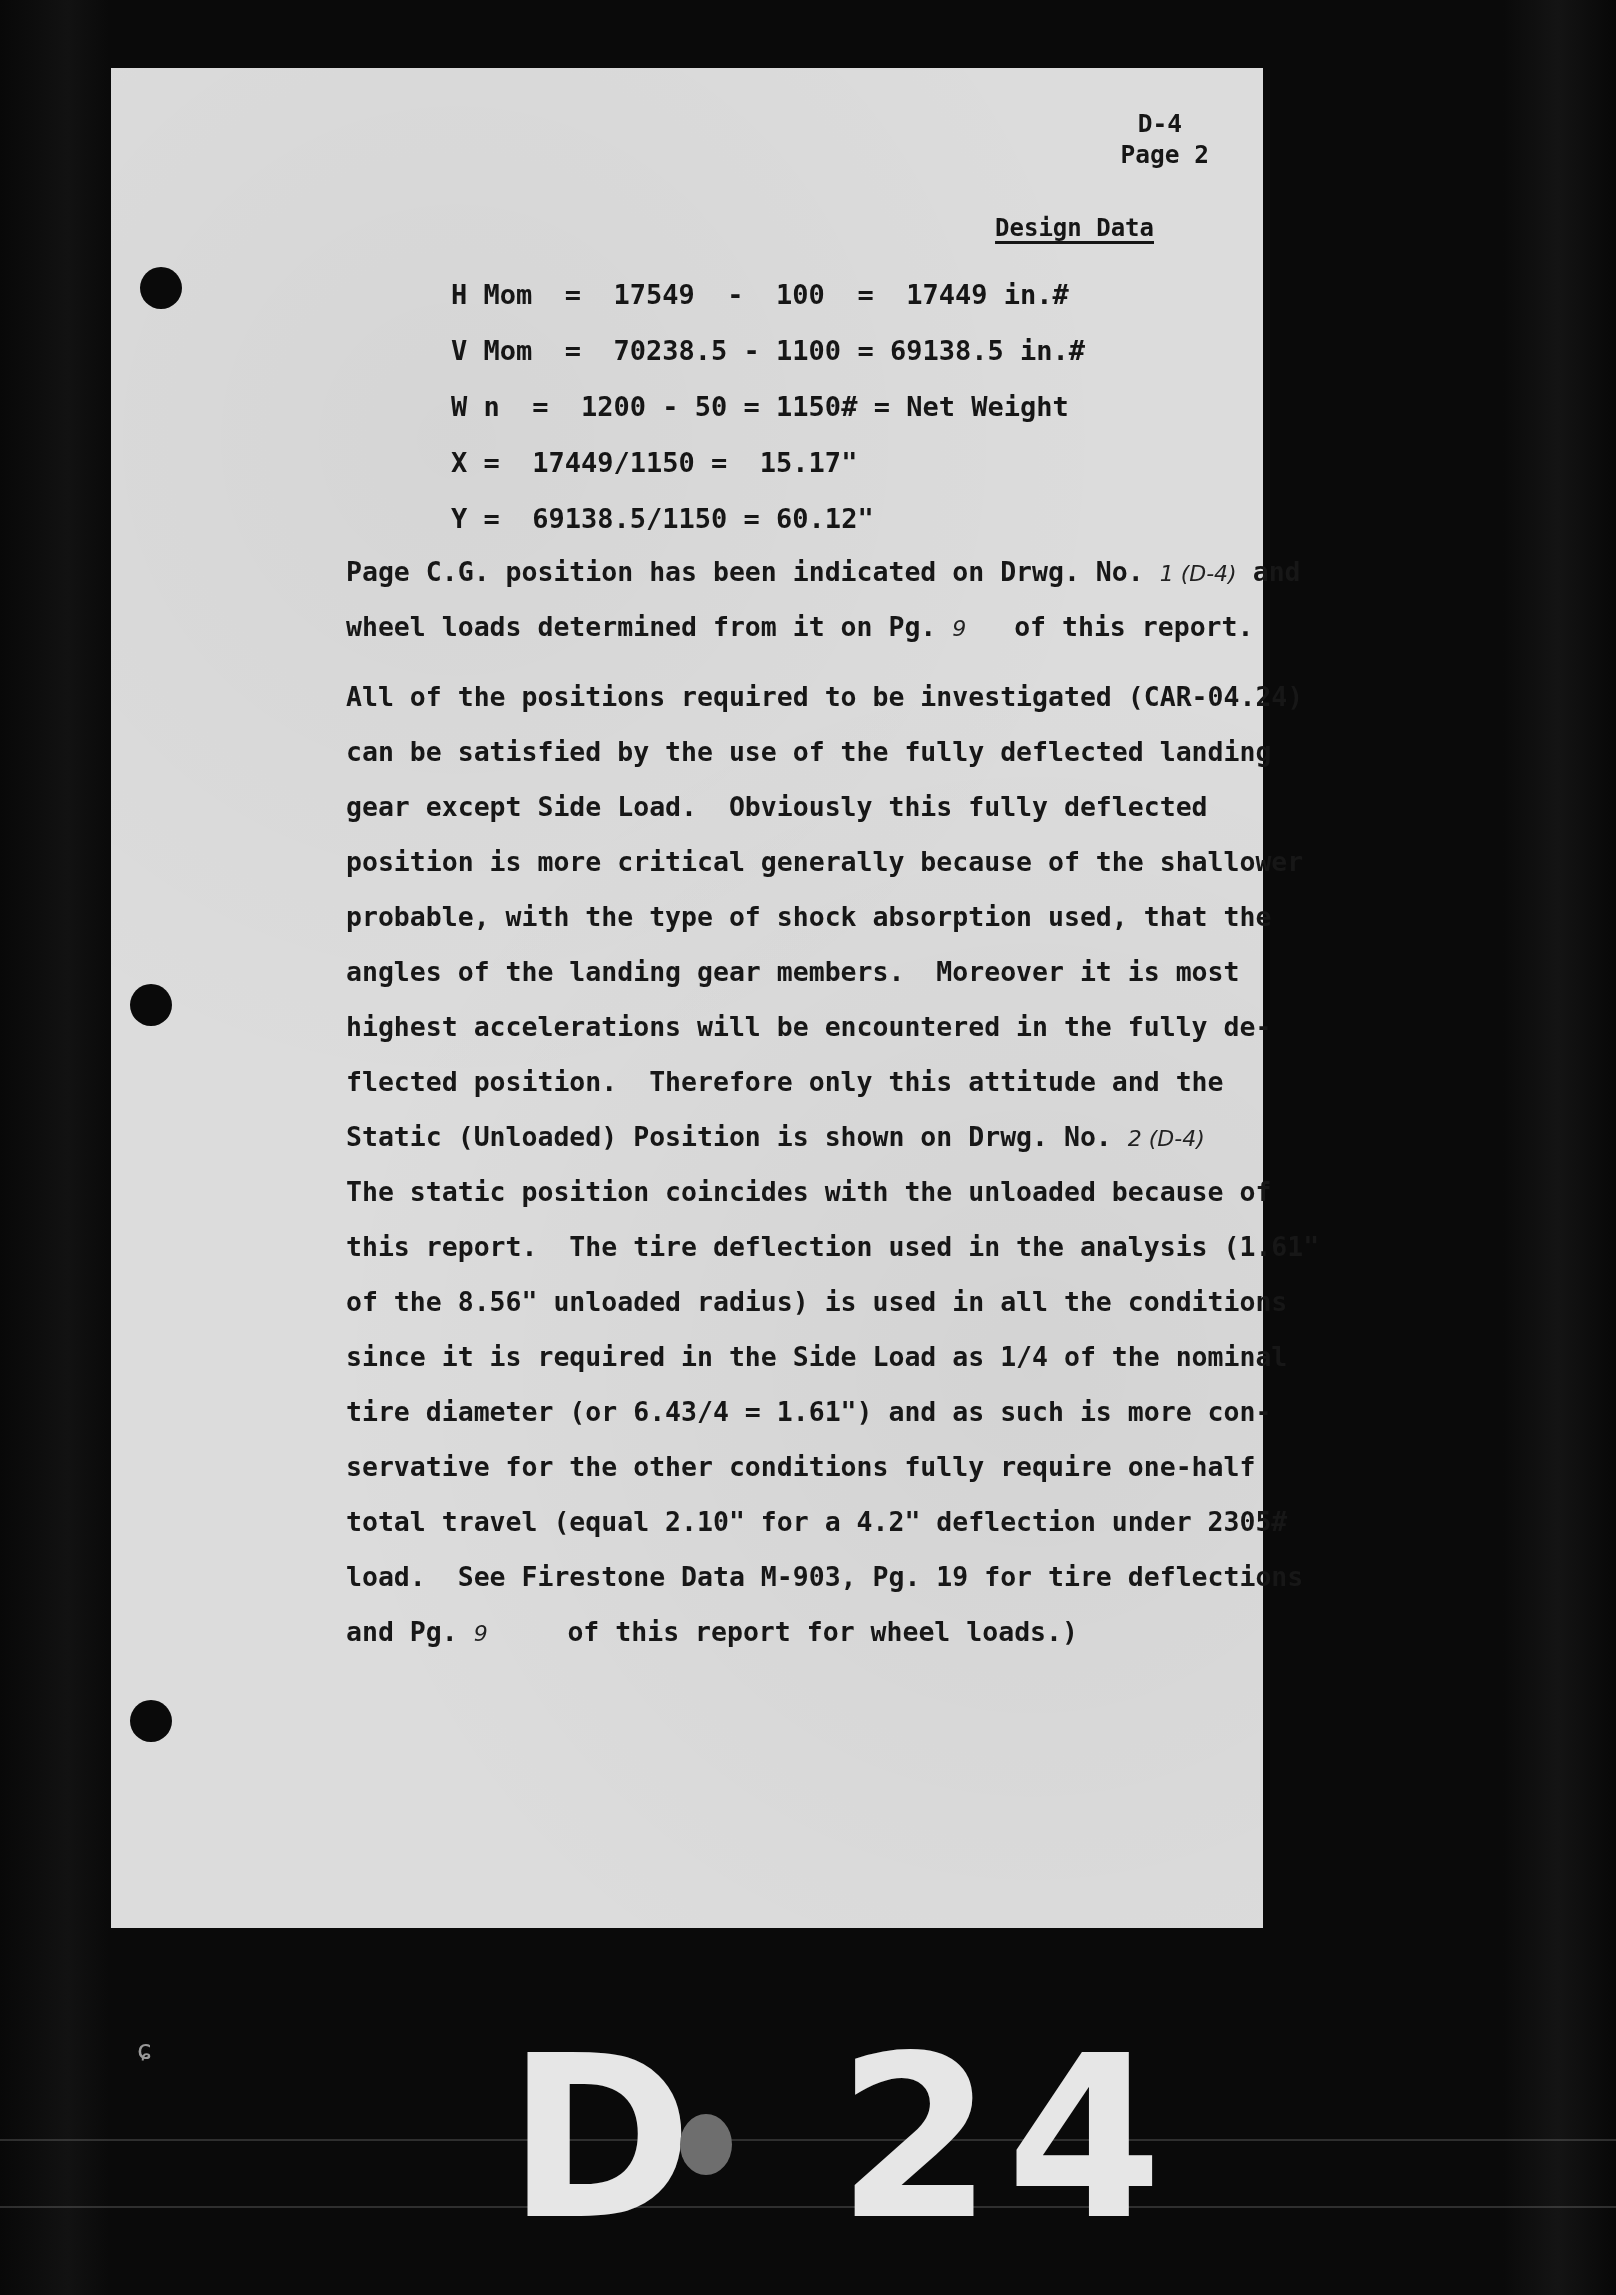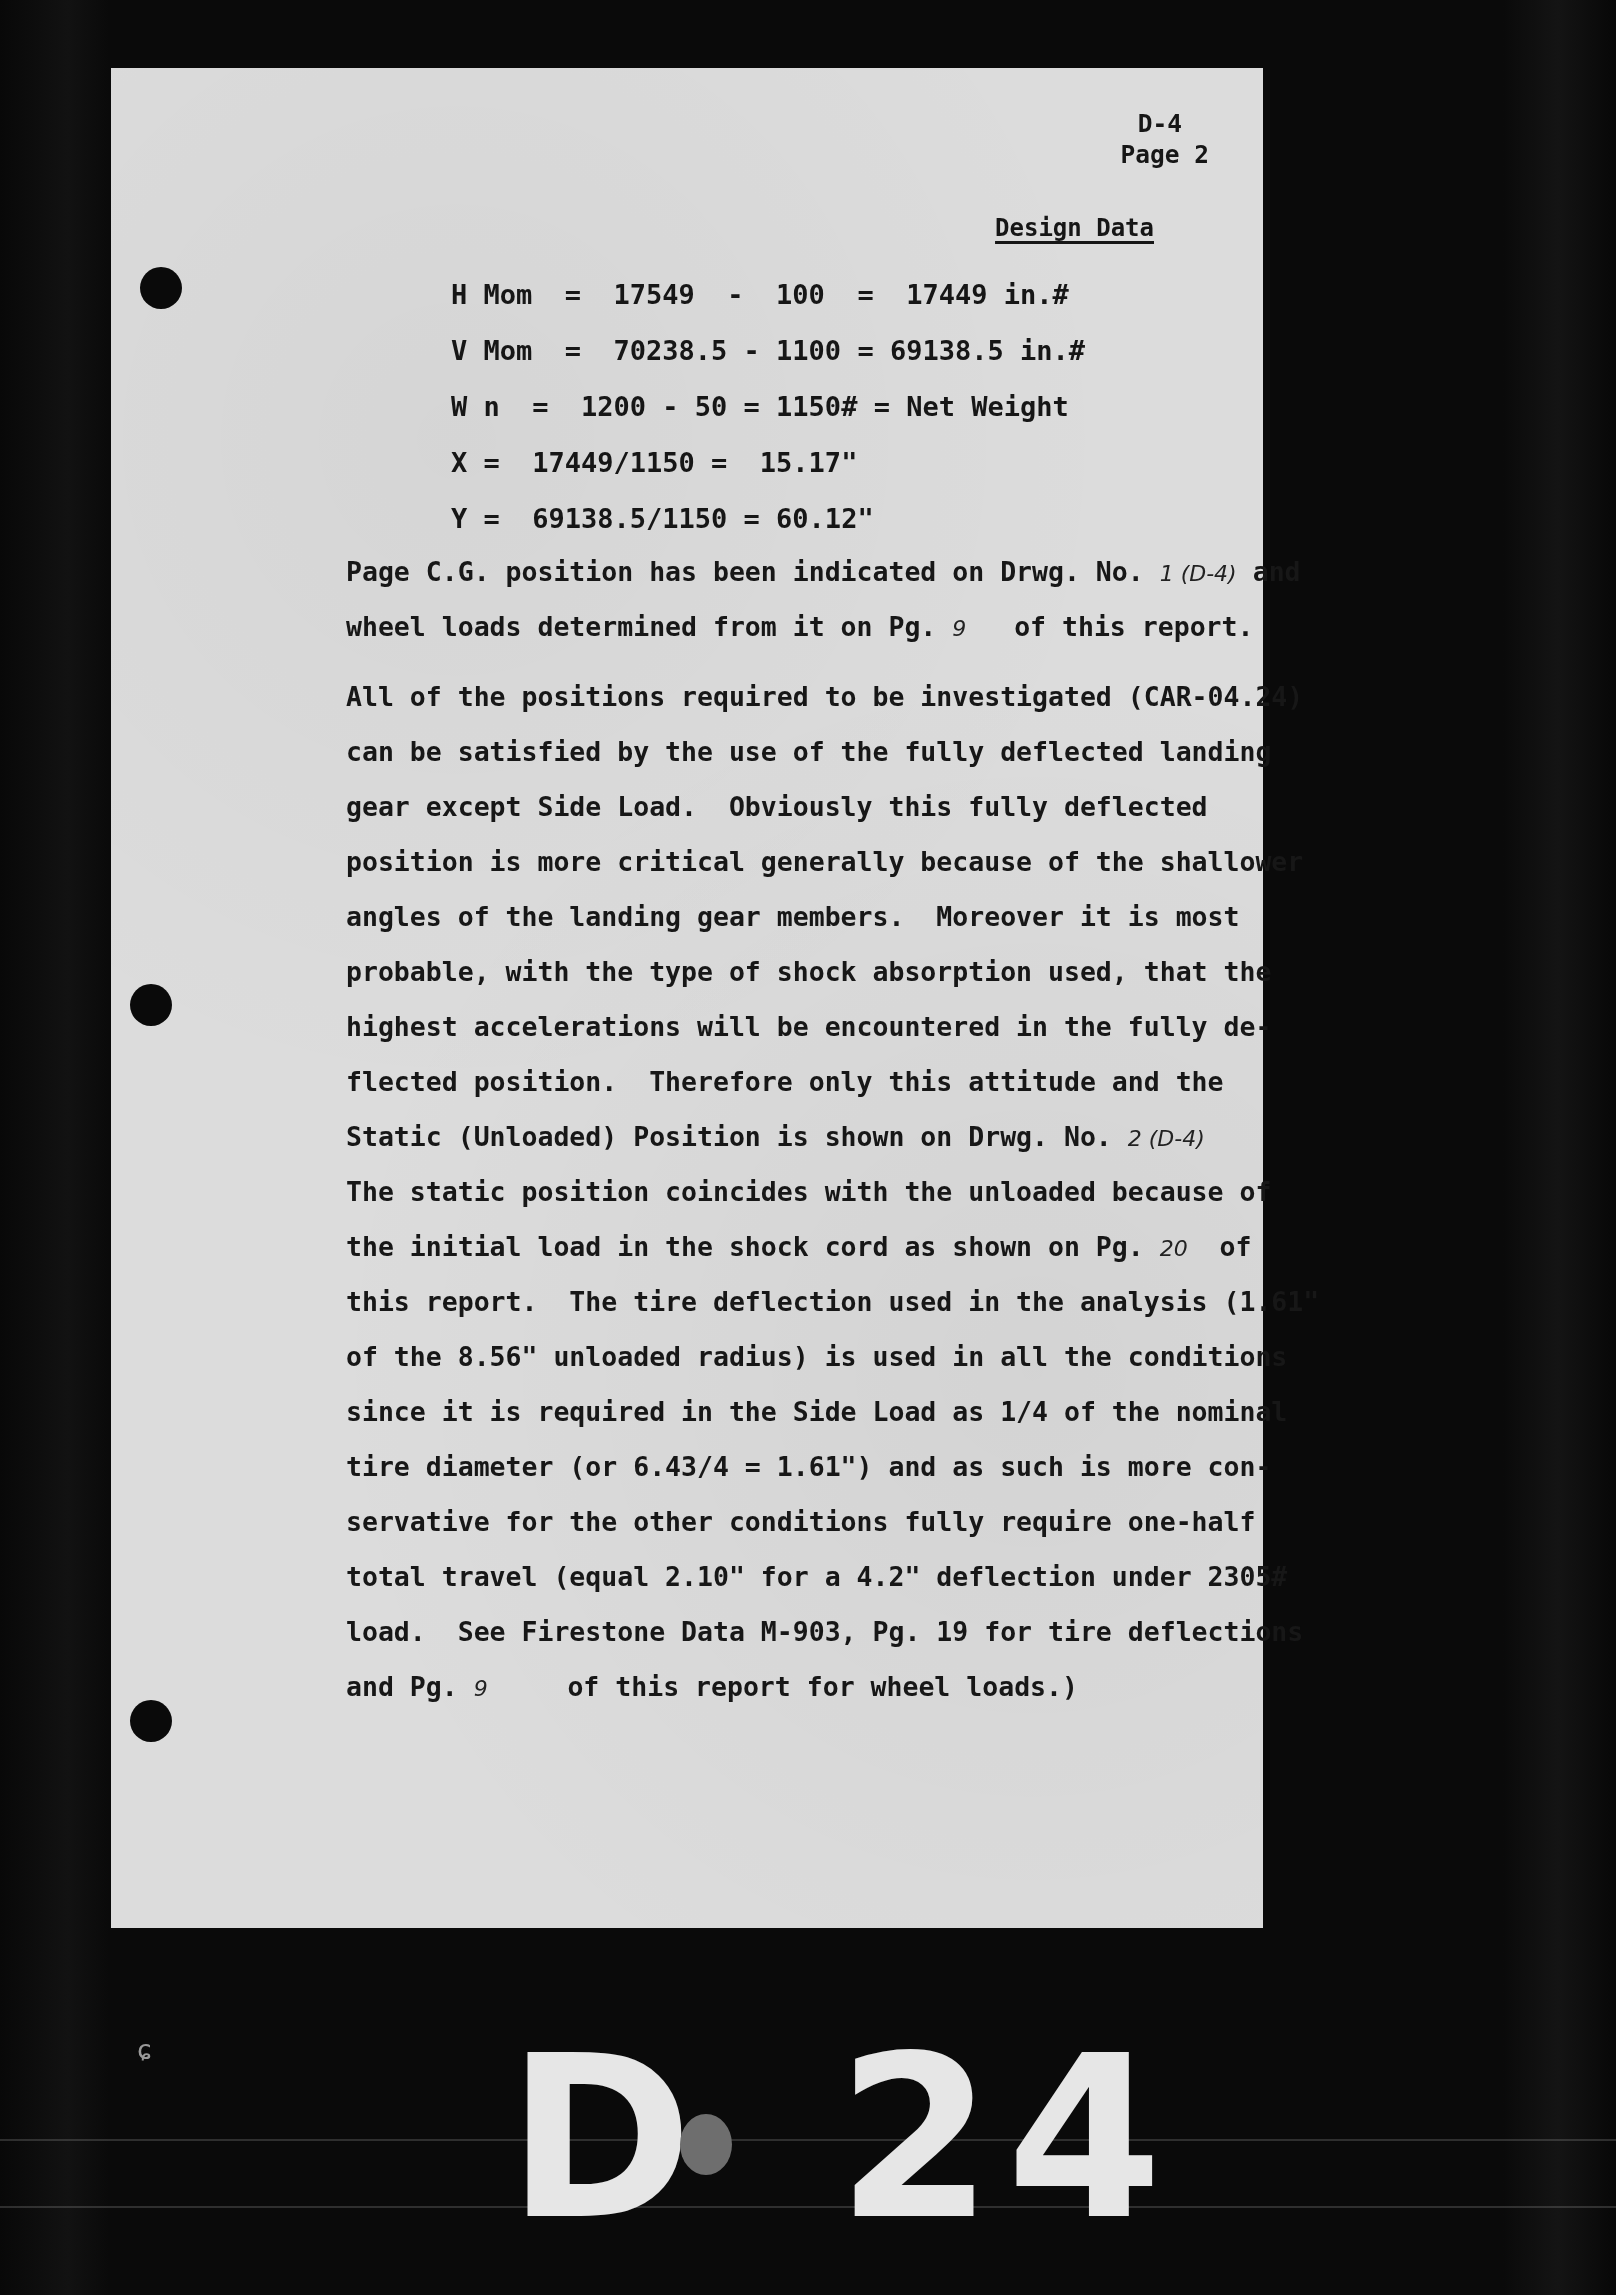--- a/index.html
+++ b/index.html
@@ -105,27 +105,26 @@
     <div class="para" id="para0">
         <div class="line"><span>Page C.G. position has been indicated on Drwg. No. </span><span class="hand">1 (D-4)</span><span> and</span></div>
         <div class="line"><span>wheel loads determined from it on Pg. </span><span class="hand">9</span><span>   of this report.</span></div>
       </div>
     <div class="gap"></div>
     <div class="para" id="para1">
         <div class="line"><span>All of the positions required to be investigated (CAR-04.24)</span></div>
         <div class="line"><span>can be satisfied by the use of the fully deflected landing</span></div>
         <div class="line"><span>gear except Side Load.  Obviously this fully deflected</span></div>
         <div class="line"><span>position is more critical generally because of the shallower</span></div>
+        <div class="line"><span>probable, with the type of shock absorption used, that the</span></div>
         <div class="line"><span>angles of the landing gear members.  Moreover it is most</span></div>
-        <div class="line"><span>probable, with the type of shock absorption used, that the</span></div>
         <div class="line"><span>highest accelerations will be encountered in the fully de-</span></div>
         <div class="line"><span>flected position.  Therefore only this attitude and the</span></div>
         <div class="line"><span>Static (Unloaded) Position is shown on Drwg. No. </span><span class="hand">2 (D-4)</span></div>
         <div class="line"><span>The static position coincides with the unloaded because of</span></div>
-        <div class="line"><span>the initial load in the shock cord as shown on Pg. </span><span class="hand">20</span><span>  of</span></div>
         <div class="line"><span>this report.  The tire deflection used in the analysis (1.61"</span></div>
         <div class="line"><span>of the 8.56" unloaded radius) is used in all the conditions</span></div>
         <div class="line"><span>since it is required in the Side Load as 1/4 of the nominal</span></div>
         <div class="line"><span>tire diameter (or 6.43/4 = 1.61") and as such is more con-</span></div>
         <div class="line"><span>servative for the other conditions fully require one-half</span></div>
         <div class="line"><span>total travel (equal 2.10" for a 4.2" deflection under 2305#</span></div>
         <div class="line"><span>load.  See Firestone Data M-903, Pg. 19 for tire deflections</span></div>
         <div class="line"><span>and Pg. </span><span class="hand">9</span><span>     of this report for wheel loads.)</span></div>
       </div>
   </div>

